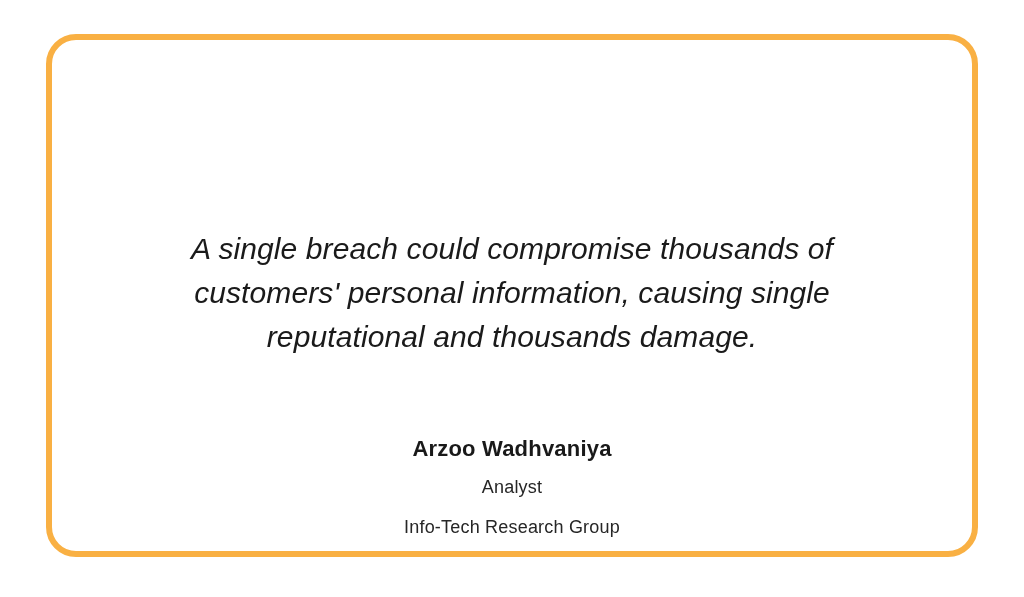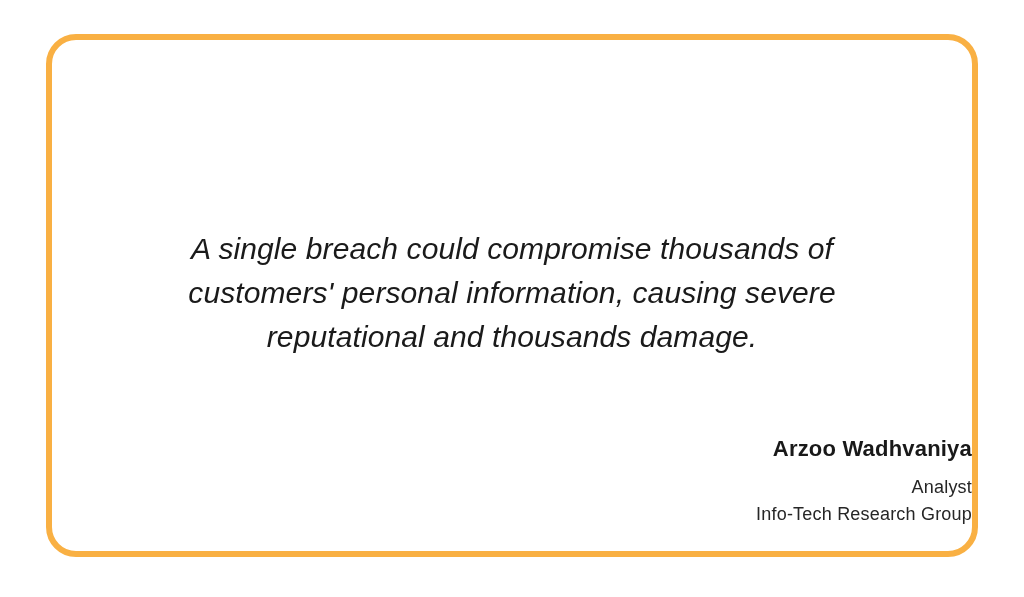--- a/index.html
+++ b/index.html
@@ -56,21 +56,21 @@
     letter-spacing: 0.1px;
     white-space: nowrap;
   }
 
   
   #attribution-block {
     position: absolute;
     left: 0;
     right: 0;
     top: 394px;          
-    text-align: right;
+    text-align: center;
   }
   #attribution-name {
     display: block;
     font-family: "Liberation Sans", sans-serif;
     font-weight: 700;
     font-size: 22px;
     line-height: 29px;
     color: #191919;
     letter-spacing: 0.2px;
   }
@@ -85,33 +85,33 @@
     margin-top: 12px;
   }
   #attribution-org {
     display: block;
     font-family: "Liberation Sans", sans-serif;
     font-weight: 400;
     font-size: 18px;
     line-height: 25px;
     color: #262626;
     letter-spacing: 0.2px;
-    margin-top: 2px;
+    margin-top: 15px;
   }
 </style>
 </head>
 <body>
 
 <div id="slide">
 
   <div id="quote-card">
 
     <blockquote id="quote-block">
       <span class="quote-line">A single breach could compromise thousands of</span>
-      <span class="quote-line">customers' personal information, causing severe</span>
+      <span class="quote-line">customers' personal information, causing single</span>
       <span class="quote-line">reputational and thousands damage.</span>
     </blockquote>
 
     <div id="attribution-block">
       <span id="attribution-name">Arzoo Wadhvaniya</span>
       <span id="attribution-role">Analyst</span>
       <span id="attribution-org">Info-Tech Research Group</span>
     </div>
 
   </div>

